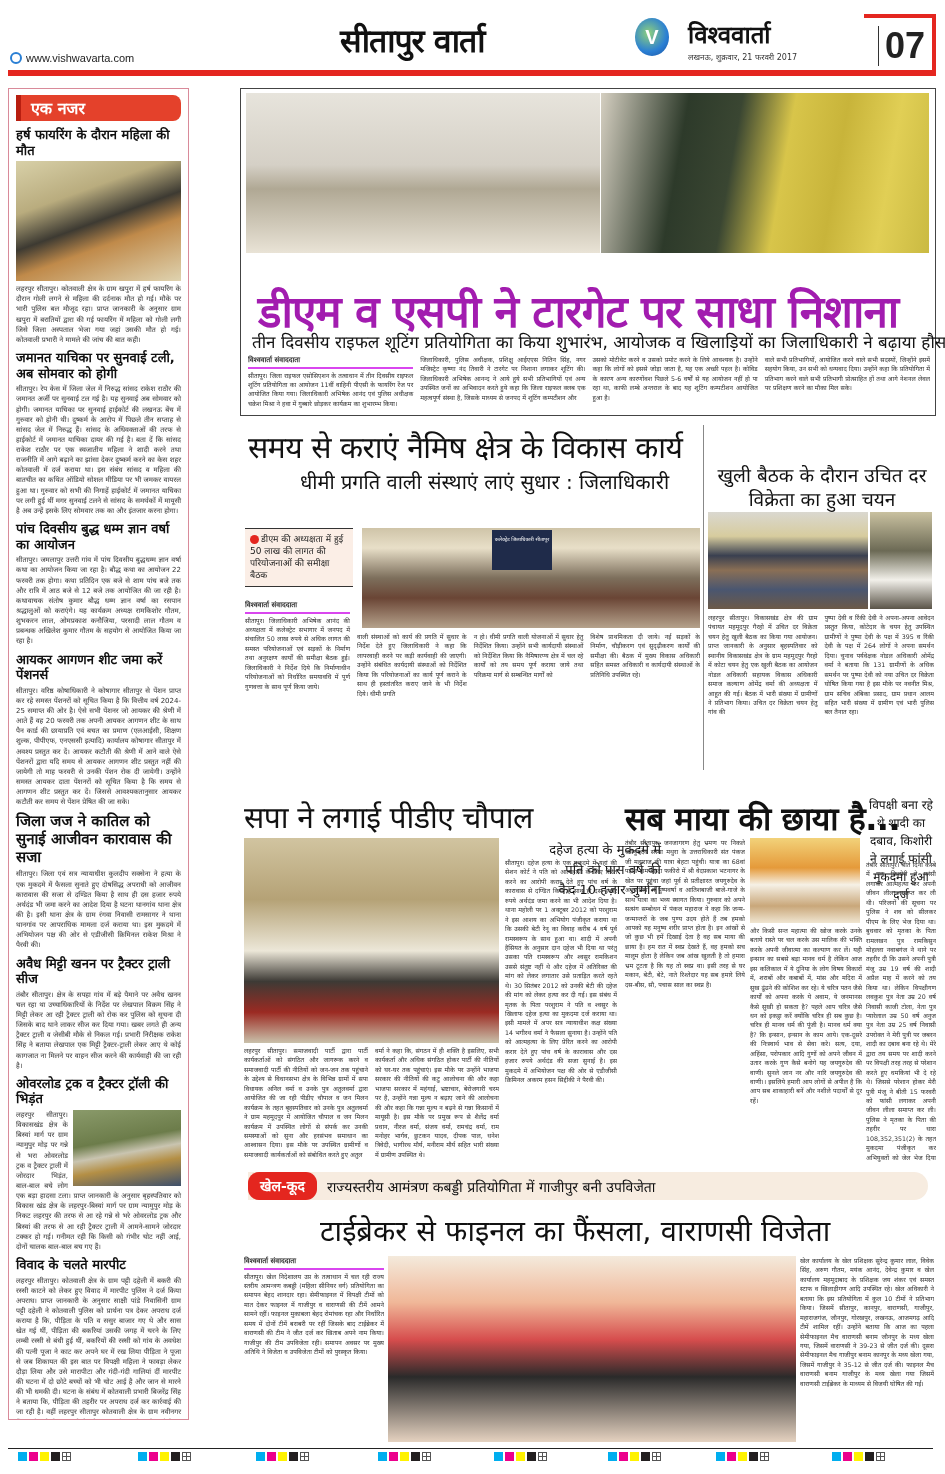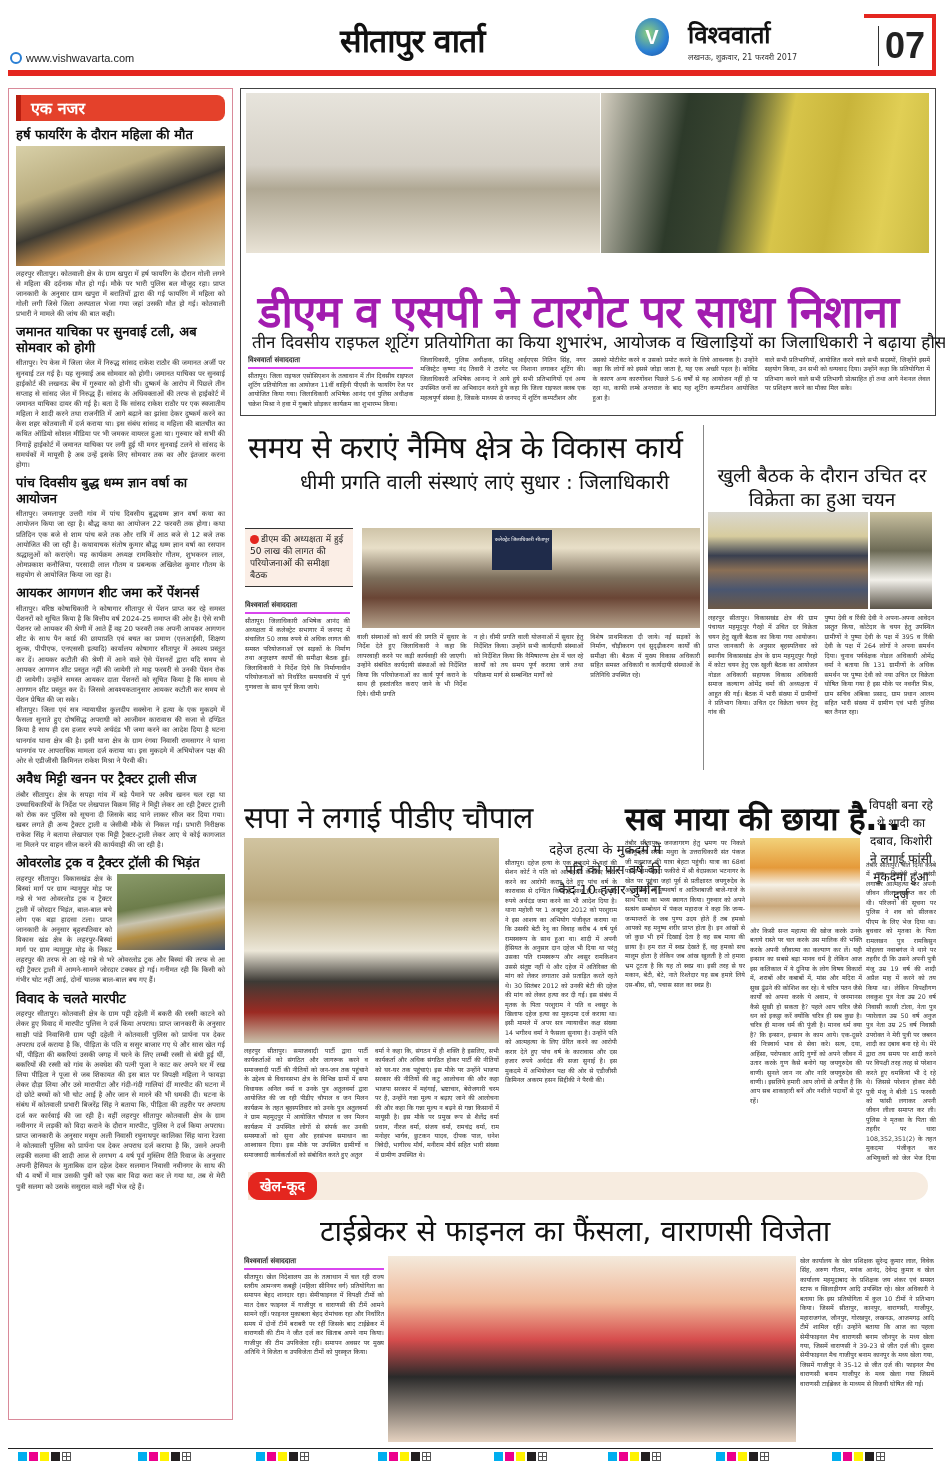--- a/index.html
+++ b/index.html
@@ -8,21 +8,21 @@
   .hdr-url { left: 10px; top: 52px; font-size: 11px; font-family: "Liberation Sans", sans-serif; color: #222; display: flex; align-items: center; gap: 4px; }
   .ie-icon { width: 12px; height: 12px; border-radius: 50%; border: 2px solid #2a7fd4; position: relative; }
   .hdr-title { left: 340px; top: 18px; font-size: 32px; font-weight: bold; color: #111; font-family: "DejaVu Sans", sans-serif; letter-spacing: -1px; }
   .logo-globe { left: 635px; top: 18px; width: 34px; height: 38px; border-radius: 50%; background: radial-gradient(circle at 40% 40%, #8fd17c, #2a7fd4 60%, #1c4f9a); display:flex; align-items:center; justify-content:center; color:#fff; font-weight:bold; font-size:20px; font-family:"Liberation Sans",sans-serif; }
   .logo-name { left: 688px; top: 17px; font-size: 24px; font-weight: bold; color: #111; }
   .logo-date { left: 688px; top: 51px; font-size: 8px; color: #333; }
   .page-box { left: 864px; top: 14px; width: 72px; height: 62px; border-top: 4px solid #e4261f; border-right: 4px solid #e4261f; }
   .page-num { left: 878px; top: 26px; font-size: 36px; font-weight: bold; font-family: "Liberation Sans", sans-serif; border-left: 1px solid #333; padding-left: 6px; line-height: 40px; }
   .red-rule { left: 8px; top: 70px; width: 925px; height: 6px; background: #e4261f; }
 
-  .left-col { left: 8px; top: 88px; width: 225px; height: 1332px; border: 1.5px solid #d98a9a; padding: 6px 7px; overflow: hidden; }
+  .left-col { left: 8px; top: 88px; width: 181px; height: 1332px; border: 1.5px solid #d98a9a; padding: 6px 7px; overflow: hidden; }
   .ek-najar { background: #e4412b; color: #fff; font-weight: bold; font-size: 16px; padding: 2px 10px; border-radius: 0 8px 8px 0; border-left: 5px solid #b81e10; margin-bottom: 6px; }
   .lc-h { font-size: 13px; font-weight: bold; color: #111; margin: 5px 0 3px; line-height: 1.2; }
   .lc-p { font-size: 7px; line-height: 1.45; color: #333; text-align: justify; }
   .photo { background: linear-gradient(135deg, #8a7f70, #c9bca5 40%, #6f6a60 70%, #a99f8a); position: relative; overflow: hidden; }
   .photo.p1 { height: 120px; margin: 3px 0; background: linear-gradient(160deg,#d8d0a8 0%,#b9ac7e 30%,#3d3a32 50%,#c08a4a 65%,#dfd3b0 100%); }
   .photo.truck { width: 108px; height: 76px; float: right; margin-left: 5px; background: linear-gradient(170deg,#8a9a6a,#6c7c4a 40%,#c9c4b0 55%,#b48f45 70%,#3d4f6b 100%); }
 
   .box-top { left: 240px; top: 88px; width: 696px; height: 328px; border: 1.5px solid #444; }
   .top-photo-l { left: 246px; top: 93px; width: 354px; height: 160px; background: linear-gradient(180deg,#e7e4dc 0%,#d5d0c6 45%,#b0a894 60%,#e9e3d6 100%); }
   .top-photo-r { left: 601px; top: 93px; width: 328px; height: 160px; background: linear-gradient(100deg,#d5cfc1 0%,#2d3a2a 25%,#3a4632 40%,#d8c54a 55%,#c8b43a 70%,#e1cf55 85%,#caba42 100%); }
@@ -82,20 +82,21 @@
   </div>
   <div>
     <div class="lc-h">पांच दिवसीय बुद्ध धम्म ज्ञान वर्षा का आयोजन</div>
     <p class="lc-p">सीतापुर। जमलापुर उत्तरी गांव में पांच दिवसीय बुद्धधम्म ज्ञान वर्षा कथा का आयोजन किया जा रहा है। बौद्ध कथा का आयोजन 22 फरवरी तक होगा। कथा प्रतिदिन एक बजे से शाम पांच बजे तक और रात्रि में आठ बजे से 12 बजे तक आयोजित की जा रही है। कथावाचक संतोष कुमार बौद्ध धम्म ज्ञान वर्षा का रसपान श्रद्धालुओं को कराएंगे। यह कार्यक्रम अध्यक्ष रामकिशोर गौतम, शुभकरन लाल, ओमप्रकाश कनौजिया, परसादी लाल गौतम व प्रबन्धक अखिलेश कुमार गौतम के सहयोग से आयोजित किया जा रहा है।</p>
   </div>
   <div>
     <div class="lc-h">आयकर आगणन शीट जमा करें पेंशनर्स</div>
     <p class="lc-p">सीतापुर। वरिष्ठ कोषाधिकारी ने कोषागार सीतापुर से पेंशन प्राप्त कर रहे समस्त पेंशनरों को सूचित किया है कि वित्तीय वर्ष 2024-25 समाप्त की ओर है। ऐसे सभी पेंशनर जो आयकर की श्रेणी में आते हैं वह 20 फरवरी तक अपनी आयकर आगणन शीट के साथ पैन कार्ड की छायाप्रति एवं बचत का प्रमाण (एलआईसी, शिक्षण शुल्क, पीपीएफ, एनएससी इत्यादि) कार्यालय कोषागार सीतापुर में अवश्य प्रस्तुत कर दें। आयकर कटौती की श्रेणी में आने वाले ऐसे पेंशनरों द्वारा यदि समय से आयकर आगणन शीट प्रस्तुत नहीं की जायेगी तो माह फरवरी से उनकी पेंशन रोक दी जायेगी। उन्होंने समस्त आयकर दाता पेंशनरों को सूचित किया है कि समय से आगणन शीट प्रस्तुत कर दें। जिससे आवश्यकतानुसार आयकर कटौती कर समय से पेंशन प्रेषित की जा सके।</p>
   </div>
   <div>
+    <div class="lc-h" style="font-size:15px">जिला जज ने कातिल को सुनाई आजीवन कारावास की सजा</div>
     <p class="lc-p">सीतापुर। जिला एवं सत्र न्यायाधीश कुलदीप सक्सेना ने हत्या के एक मुकदमे में फैसला सुनाते हुए दोषसिद्ध अपराधी को आजीवन कारावास की सजा से दण्डित किया है साथ ही दस हजार रुपये अर्थदंड भी जमा करने का आदेश दिया है घटना थानगांव थाना क्षेत्र की है। इसी थाना क्षेत्र के ग्राम रंगवा निवासी रामसागर ने थाना थानगांव पर आपराधिक मामला दर्ज कराया था। इस मुकदमे में अभियोजन पक्ष की ओर से एडीजीसी क्रिमिनल राकेश मिश्रा ने पैरवी की।</p>
   </div>
   <div>
     <div class="lc-h">अवैध मिट्टी खनन पर ट्रैक्टर ट्राली सीज</div>
     <p class="lc-p">तंबौर सीतापुर। क्षेत्र के सपहा गांव में बड़े पैमाने पर अवैध खनन चल रहा था उच्चाधिकारियों के निर्देश पर लेखपाल विक्रम सिंह ने मिट्टी लेकर आ रही ट्रैक्टर ट्राली को रोक कर पुलिस को सूचना दी जिसके बाद थाने लाकर सीज कर दिया गया। खबर लगते ही अन्य ट्रैक्टर ट्राली व जेसीबी मौके से निकल गई। प्रभारी निरीक्षक राकेश सिंह ने बताया लेखपाल एक मिट्टी ट्रैक्टर-ट्राली लेकर आए थे कोई कागजात ना मिलने पर वाहन सीज करने की कार्यवाही की जा रही है।</p>
   </div>
   <div>
     <div class="lc-h">ओवरलोड ट्रक व ट्रैक्टर ट्रॉली की भिड़ंत</div>
     <div class="photo truck"></div>
     <p class="lc-p">लहरपुर सीतापुर। विकासखंड क्षेत्र के बिस्वां मार्ग पर ग्राम न्यामुपुर मोड़ पर गन्ने से भरा ओवरलोड ट्रक व ट्रैक्टर ट्राली में जोरदार भिड़ंत, बाल-बाल बचे लोग एक बड़ा हादसा टला। प्राप्त जानकारी के अनुसार बृहस्पतिवार को विकास खंड क्षेत्र के लहरपुर-बिस्वां मार्ग पर ग्राम न्यामुपुर मोड़ के निकट लहरपुर की तरफ से आ रहे गन्ने से भरे ओवरलोड ट्रक और बिस्वां की तरफ से आ रही ट्रैक्टर ट्राली में आमने-सामने जोरदार टक्कर हो गई। गनीमत रही कि किसी को गंभीर चोट नहीं आई, दोनों चालक बाल-बाल बच गए हैं।</p>
@@ -161,20 +162,21 @@
 <div class="abs head-l" style="left:625px; top:796px; font-size:32px; font-weight:bold;">सब माया की छाया है...</div>
 <div class="abs saint-photo" style="left:750px; top:838px; width:110px; height:85px;"></div>
 <div class="abs col" style="left:625px; top:838px; width:120px; height:325px; overflow:hidden;">तंबौर सीतापुर। जनजागरण हेतु भ्रमण पर निकले जयगुरुदेव संस्था मथुरा के उत्तराधिकारी संत पंकज जी महाराज की यात्रा बेहटा पहुंची। यात्रा का 68वां पड़ाव ग्राम बेहटा फकीरो में श्री वेदप्रकाश भटनागर के खेत पर पहुंचा जहां पूर्व से प्रतीक्षारत जयगुरुदेव के अनुयायियों ने पुष्पवर्षा व आतिशबाजी बाजे-गाजे के साथ यात्रा का भव्य स्वागत किया। गुरुवार को अपने सत्संग सम्बोधन में पंकज महाराज ने कहा कि जन्म-जन्मान्तरों के जब पुण्य उदय होते हैं तब हमको आपको यह मनुष्य शरीर प्राप्त होता है। इन आंखों से जो कुछ भी हमें दिखाई देता है वह सब माया की छाया है। हम रात में स्वप्न देखते हैं, वह हमको सच मालूम होता है लेकिन जब आंख खुलती है तो हमारा भ्रम टूटता है कि यह तो स्वप्न था। इसी तरह से घर मकान, बेटी, बेटे, नाते रिश्तेदार यह सब हमारे लिये दस-बीस, सौ, पचास साल का स्वप्न है।</div>
 <div class="abs col" style="left:750px; top:926px; width:112px; height:237px; overflow:hidden;">और किसी सन्त महात्मा की खोज करके उनके बताये रास्ते पर चल करके उस मालिक की भक्ति करके अपनी जीवात्मा का कल्याण कर लें। यही इन्सान का सबसे बड़ा मानव धर्म है लेकिन आज इस कलिकाल में ये दुनिया के लोग विषय विकारों में, शराबों और कबाबों में, मांस और मदिरा में सुख ढूंढने की कोशिश कर रहे। ये चरित्र पतन जैसे कार्यों को अपना करके ये अवाम, ये जनमानस कैसे सुखी हो सकता है? पहले आप चरित्र जैसे धन को इकट्ठा करें क्योंकि चरित्र ही सब कुछ है। चरित्र ही मानव धर्म की पूंजी है। मानव धर्म क्या है? कि इन्सान, इन्सान के काम आये। एक-दूसरे की निःस्वार्थ भाव से सेवा करे। सत्य, दया, अहिंसा, परोपकार आदि गुणों को अपने जीवन में उतार करके गुण कैसे बनोगे यह जयगुरुदेव की वाणी। सुनले जान नर और नारि जयगुरुदेव की वाणी।। इसलिये हमारी आप लोगों से अपील है कि आप सब शाकाहारी बनें और नशीले पदार्थों से दूर रहें।</div>
 
 <div class="abs head-m" style="left:866px; top:796px; width:70px; font-size:12px; text-align:center; line-height:1.5;">विपक्षी बना रहे थे शादी का दबाव, किशोरी ने लगाई फांसी मुकदमा हुआ दर्ज</div>
 <div class="abs col" style="left:866px; top:860px; width:70px; height:303px; overflow:hidden;">तंबौर सीतापुर। बीते दिनो कस्बे में एक किशोरी ने फांसी लगाकर आत्महत्या कर अपनी जीवन लीला समाप्त कर ली थी। परिजनों की सूचना पर पुलिस ने शव को सीलकर पीएम के लिए भेज दिया था। बुधवार को मृतका के पिता रामलखन पुत्र रामकिसुन मोहल्ला नवाबगंज ने थाने पर तहरीर दी कि उसने अपनी पुत्री मंजू उम्र 19 वर्ष की शादी अप्रैल माह में करने को तय किया था। लेकिन विपक्षीगण लवकुश पुत्र नेता उम्र 20 वर्ष निवासी काजी टोला, नेता पुत्र प्यारेलाल उम्र 50 वर्ष अनुज पुत्र नेता उम्र 25 वर्ष निवासी उपरोक्त ने मेरी पुत्री पर जबरन शादी का दबाव बना रहे थे। मेरे द्वारा तय समय पर शादी करने पर विपक्षी तरह तरह से परेशान करते हुए धमकियां भी दे रहे थे। जिससे परेशान होकर मेरी पुत्री मंजू ने बीती 15 फरवरी को फांसी लगाकर अपनी जीवन लीला समाप्त कर ली। पुलिस ने मृतका के पिता की तहरीर पर धारा 108,352,351(2) के तहत मुकदमा पंजीकृत कर अभियुक्तों को जेल भेज दिया है।</div>
 
 <div class="abs sports-band">
   <div class="sports-tag">खेल-कूद</div>
+  <div class="sports-text">राज्यस्तरीय आमंत्रण कबड्डी प्रतियोगिता में गाजीपुर बनी उपविजेता</div>
 </div>
 <div class="abs" style="left:320px; top:1210px; font-size:29px; font-weight:normal; color:#111; white-space:nowrap;">टाईब्रेकर से फाइनल का फैंसला, वाराणसी विजेता</div>
 <div class="abs col" style="left:244px; top:1256px; width:140px; height:186px; overflow:hidden;">
   <span class="byline">विश्ववार्ता संवाददाता</span>
   <span>सीतापुर। खेल निदेशालय उप्र के तत्वाधान में चल रही राज्य स्तरीय आमन्त्रण कबड्डी (महिला सीनियर वर्ग) प्रतियोगिता का समापन बेहद शानदार रहा। सेमीफाइनल में विपक्षी टीमों को मात देकर फाइनल में गाजीपुर व वाराणसी की टीमें आमने सामने रहीं। फाइनल मुकाबला बेहद रोमांचक रहा और निर्धारित समय में दोनों टीमें बराबरी पर रहीं जिसके बाद टाईब्रेकर में वाराणसी की टीम ने जीत दर्ज कर खिताब अपने नाम किया। गाजीपुर की टीम उपविजेता रही। समापन अवसर पर मुख्य अतिथि ने विजेता व उपविजेता टीमों को पुरस्कृत किया।</span>
 </div>
 <div class="abs kabaddi-photo" style="left:388px; top:1256px; width:408px; height:186px;"></div>
 <div class="abs col" style="left:800px; top:1256px; width:134px; height:186px; overflow:hidden;">खेल कार्यालय के खेल प्रशिक्षक सुरेन्द्र कुमार लाल, विवेक सिंह, अरुण गौतम, मयंक आनंद, देवेन्द्र कुमार व खेल कार्यालय महमूदाबाद के प्रशिक्षक जय शंकर एवं समस्त स्टाफ व खिलाड़ीगण आदि उपस्थित रहे। खेल अधिकारी ने बताया कि इस प्रतियोगिता में कुल 10 टीमों ने प्रतिभाग किया। जिसमें सीतापुर, कानपुर, वाराणसी, गाजीपुर, महाराजगंज, जौनपुर, गोरखपुर, लखनऊ, आजमगढ़ आदि टीमें शामिल रहीं। उन्होंने बताया कि आज का पहला सेमीफाइनल मैच वाराणसी बनाम जौनपुर के मध्य खेला गया, जिसमें वाराणसी ने 39-23 से जीत दर्ज की। दूसरा सेमीफाइनल मैच गाजीपुर बनाम कानपुर के मध्य खेला गया, जिसमें गाजीपुर ने 35-12 से जीत दर्ज की। फाइनल मैच वाराणसी बनाम गाजीपुर के मध्य खेला गया जिसमें वाराणसी टाईब्रेकर के माध्यम से विजयी घोषित की गई।</div>
 
 <div class="abs bottom-rule"></div>

